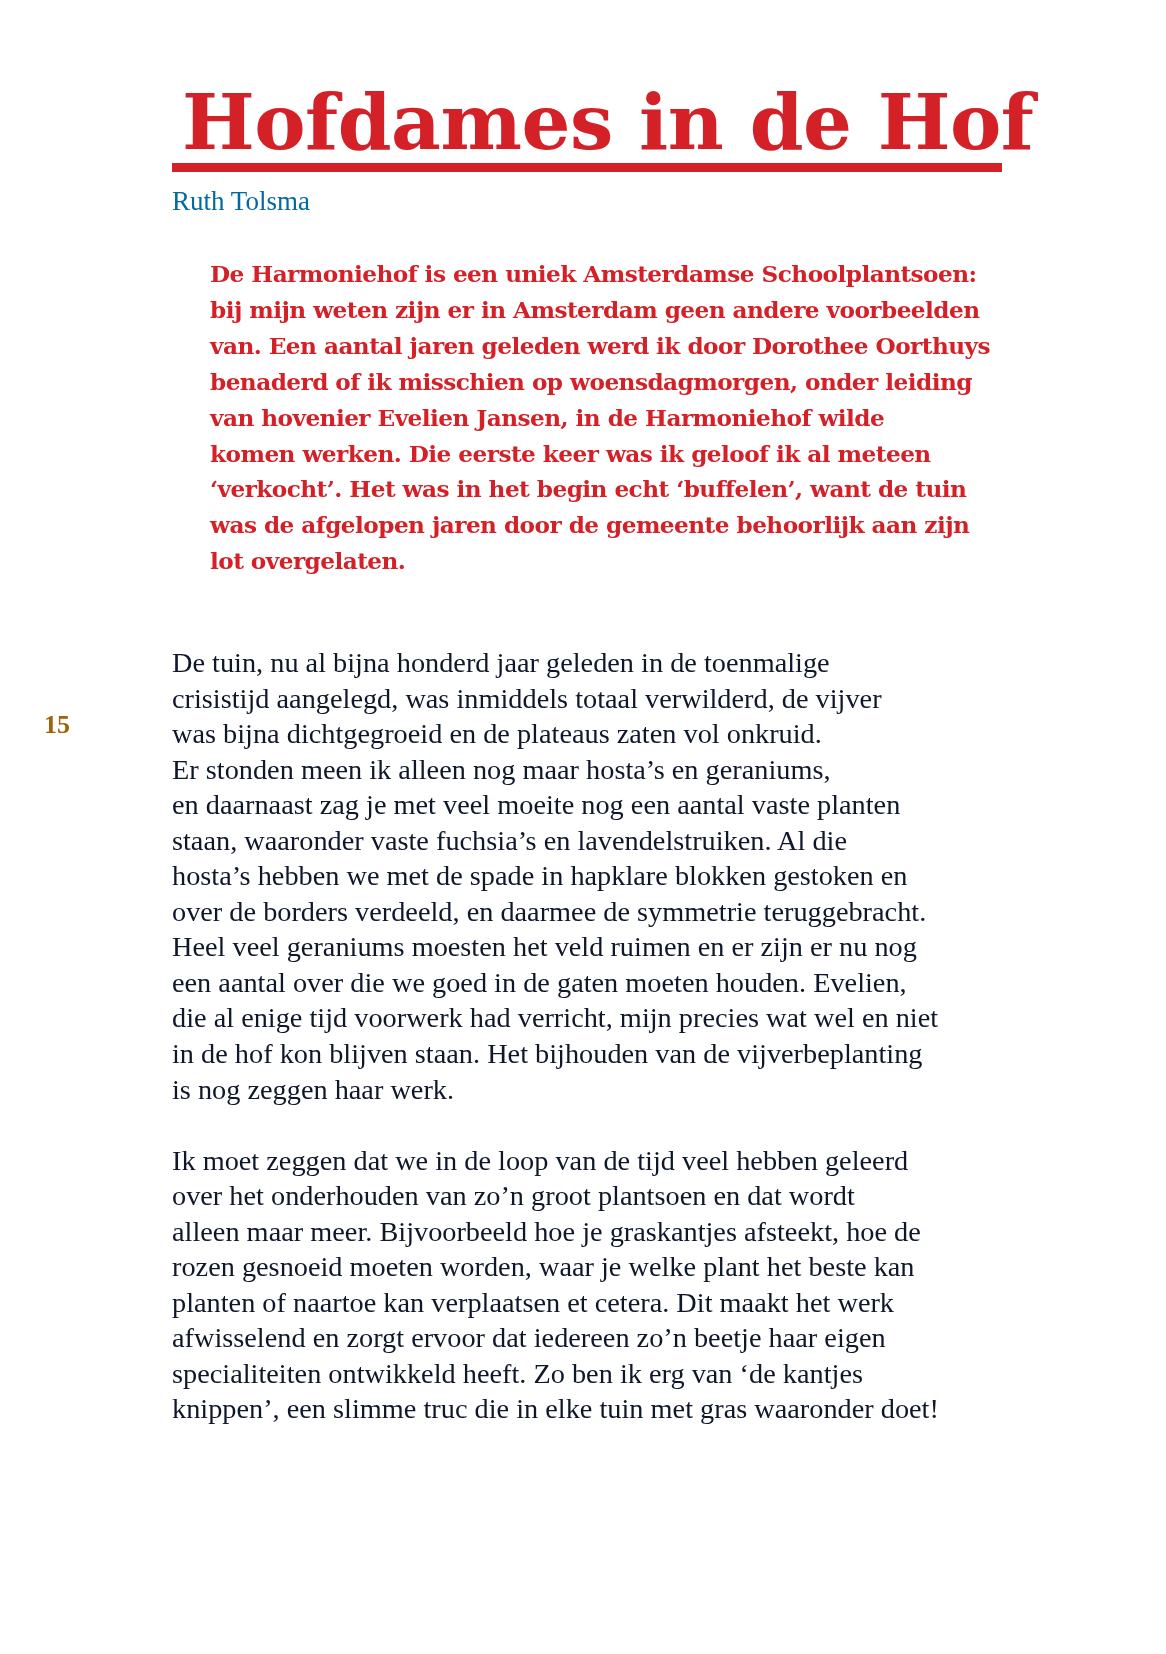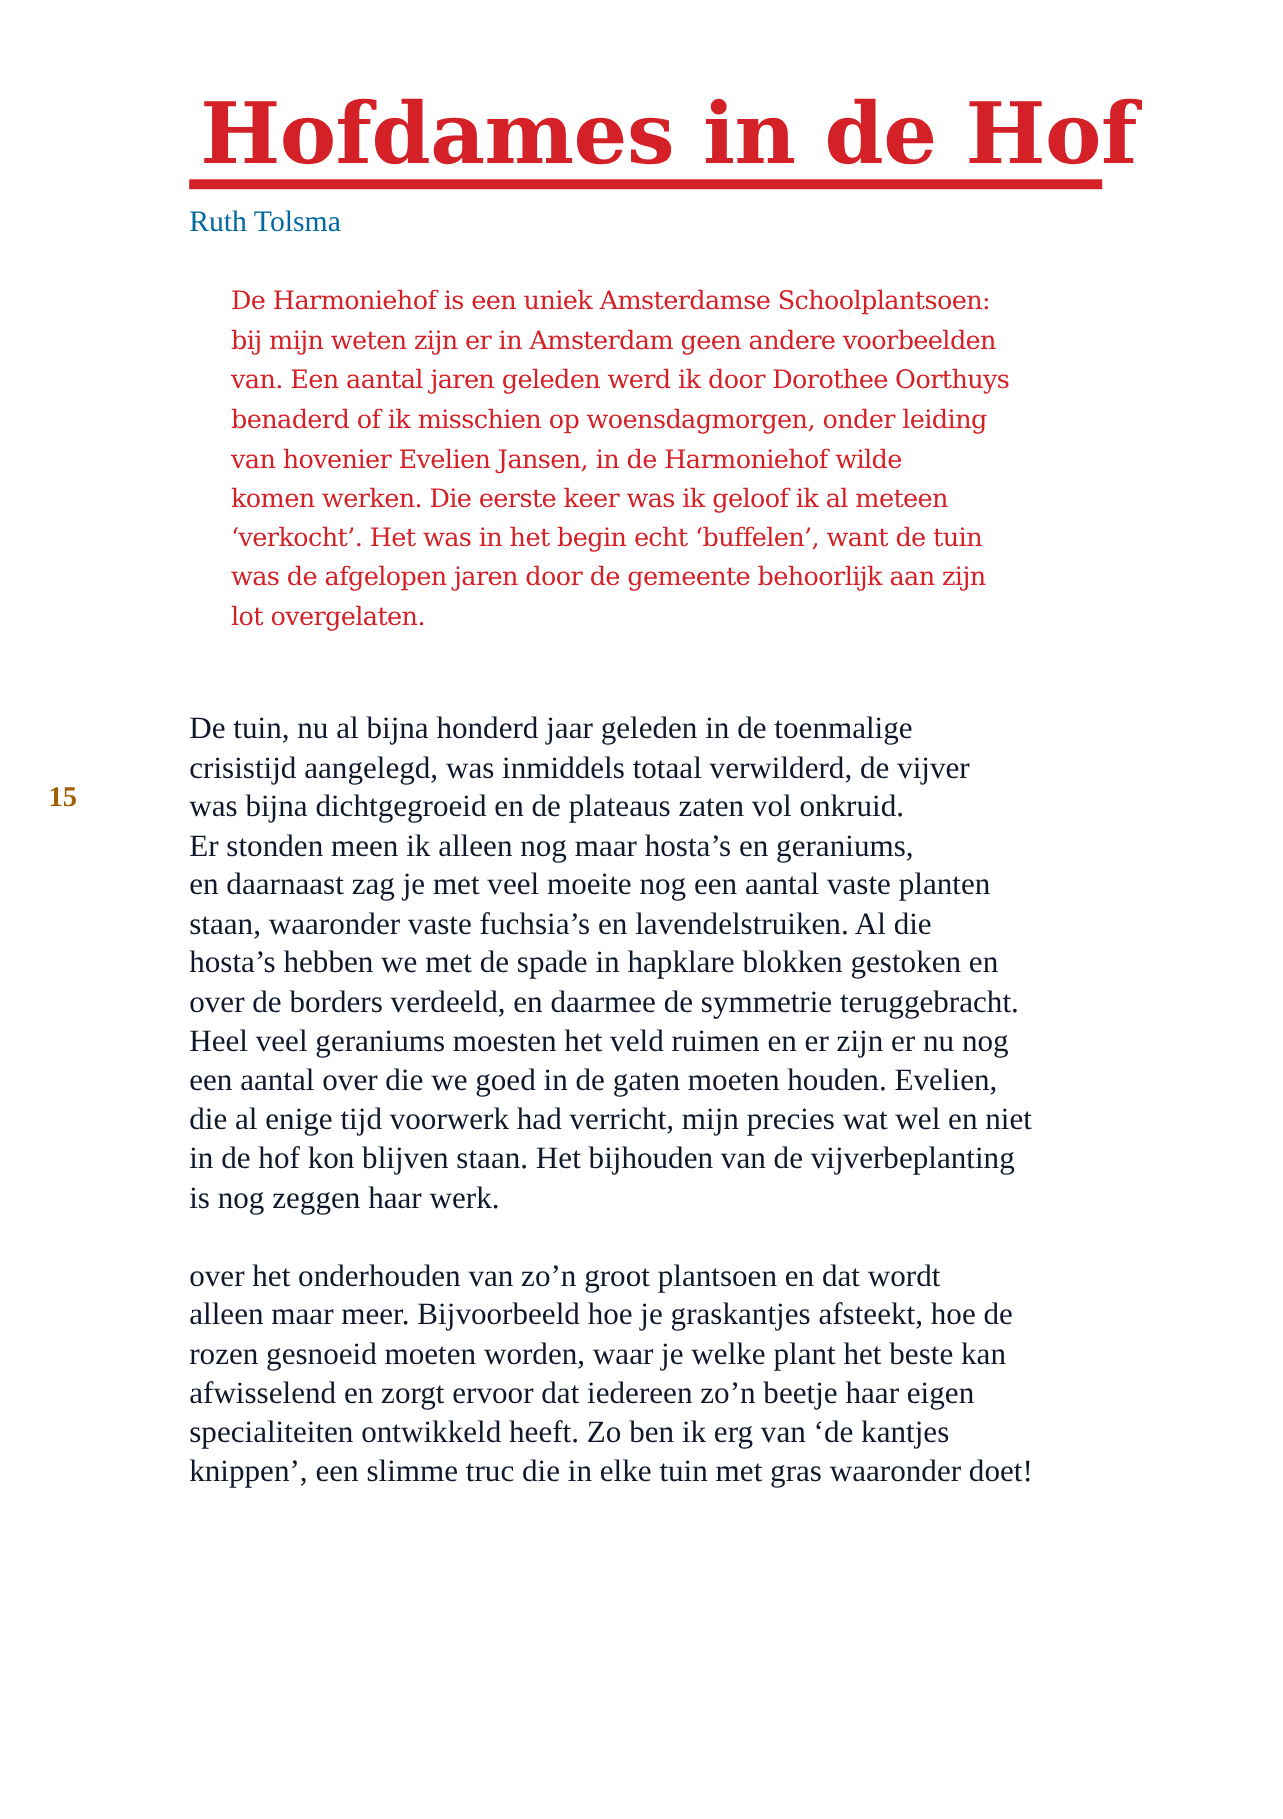--- a/index.html
+++ b/index.html
@@ -43,21 +43,21 @@
       line-height: 32px;
       color: #0369a1;
       white-space: nowrap;
     }
     .intro {
       position: absolute;
       left: 210px;
       top: 256px;
       width: 820px;
       font-family: "DejaVu Serif", serif;
-      font-weight: normal;
+      font-weight: bold;
       font-size: 23.2px;
       line-height: 35.9px;
       color: #d42027;
       letter-spacing: -0.55px;
     }
     .line {
       display: block;
       white-space: nowrap;
     }
     .page-number {
@@ -116,20 +116,22 @@
     <span class="line">staan, waaronder vaste fuchsia’s en lavendelstruiken. Al die</span>
     <span class="line">hosta’s hebben we met de spade in hapklare blokken gestoken en</span>
     <span class="line">over de borders verdeeld, en daarmee de symmetrie teruggebracht.</span>
     <span class="line">Heel veel geraniums moesten het veld ruimen en er zijn er nu nog</span>
     <span class="line">een aantal over die we goed in de gaten moeten houden. Evelien,</span>
     <span class="line">die al enige tijd voorwerk had verricht, mijn precies wat wel en niet</span>
     <span class="line">in de hof kon blijven staan. Het bijhouden van de vijverbeplanting</span>
     <span class="line">is nog zeggen haar werk.</span>
   </p>
   <p class="paragraph">
+    <span class="line">Ik moet zeggen dat we in de loop van de tijd veel hebben geleerd</span>
     <span class="line">over het onderhouden van zo’n groot plantsoen en dat wordt</span>
     <span class="line">alleen maar meer. Bijvoorbeeld hoe je graskantjes afsteekt, hoe de</span>
     <span class="line">rozen gesnoeid moeten worden, waar je welke plant het beste kan</span>
+    <span class="line">planten of naartoe kan verplaatsen et cetera. Dit maakt het werk</span>
     <span class="line">afwisselend en zorgt ervoor dat iedereen zo’n beetje haar eigen</span>
     <span class="line">specialiteiten ontwikkeld heeft. Zo ben ik erg van ‘de kantjes</span>
     <span class="line">knippen’, een slimme truc die in elke tuin met gras waaronder doet!</span>
   </p>
 </div>
 
 </body></html>

